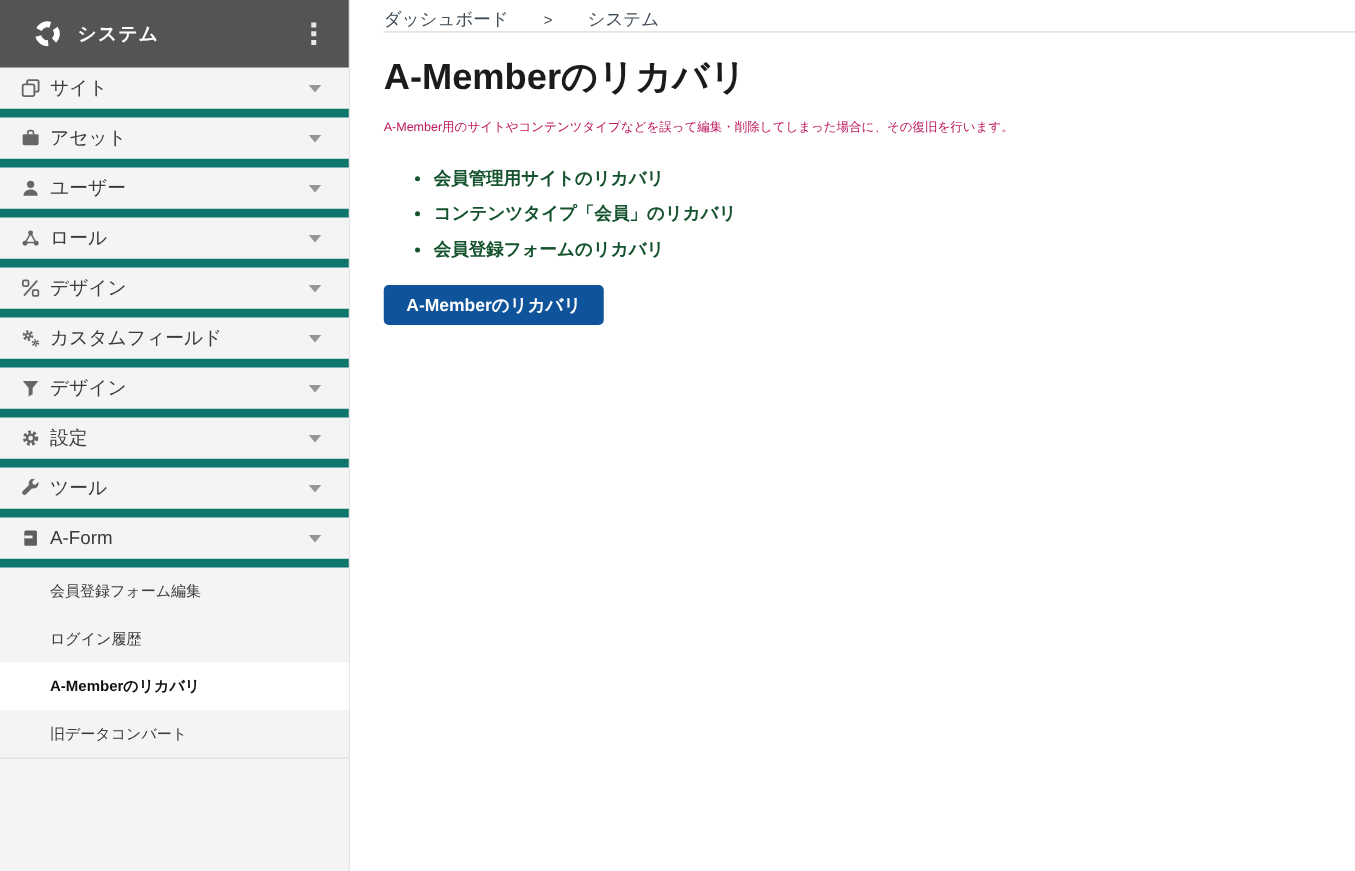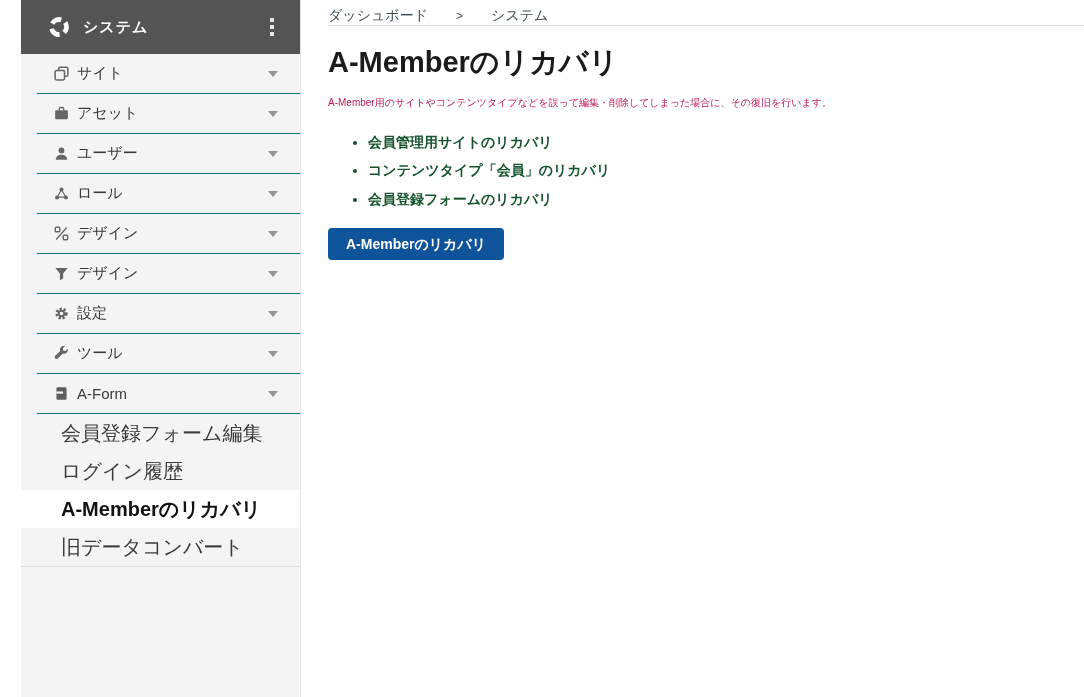--- a/index.html
+++ b/index.html
@@ -2,55 +2,55 @@
 <html><head>
 <meta charset="utf-8">
 <style>
   * { box-sizing: border-box; }
   html, body { margin: 0; padding: 0; }
   body {
     width: 1084px; height: 697px; overflow: hidden;
     font-family: "Liberation Sans", "DejaVu Sans", sans-serif;
     background: #fff; color: #333;
   }
-  .app { display: flex; width: 1084px; height: 697px; padding-left: 21px; }
+  .app { display: flex; width: 1084px; height: 697px; }
 
   
   .sidebar {
     width: 280px; flex: 0 0 280px; background: #f4f4f4;
     border-right: 1px solid #e4e4e4; display: flex; flex-direction: column;
   }
   .sidebar-header {
     height: 54px; background: #545454; color: #fff;
     display: flex; align-items: center; padding: 0 20px 0 26px; flex: 0 0 54px;
   }
   .logo { width: 24px; height: 24px; margin-right: 12px; flex: 0 0 24px; }
   .app-title { font-size: 15px; font-weight: bold; flex: 1; letter-spacing: 1px; }
   .kebab { display: flex; flex-direction: column; gap: 3px; padding: 4px 6px; cursor: pointer; }
   .kebab i { display: block; width: 4px; height: 4px; background: #e8e8e8; }
 
   .nav { list-style: none; margin: 0; padding: 0; }
   .nav-item {
     height: 40px; display: flex; align-items: center;
-    padding: 0 18px 0 16px; border-bottom: 1px solid #0f766e;
-    font-size: 15px; color: #3a3a3a; cursor: pointer; margin-left: 16px;
+    padding: 0 18px 0 16px; border-bottom: 7px solid #0f766e;
+    font-size: 15px; color: #3a3a3a; cursor: pointer;
   }
   .nav-item .nicon { width: 16px; height: 16px; margin-right: 8px; flex: 0 0 16px; display: flex; align-items: center; justify-content: center; }
   .nav-item .nlabel { flex: 1; }
   .chev {
     width: 0; height: 0; margin-right: 4px;
     border-left: 5px solid transparent; border-right: 5px solid transparent;
     border-top: 6px solid #969696;
   }
   .chev.up { border-top: none; border-bottom: 6px solid #969696; }
 
   .nav-sub { list-style: none; margin: 0; padding: 0; border-bottom: 1px solid #dedede; }
   .nav-sub li {
     height: 38px; display: flex; align-items: center;
-    padding-left: 40px; font-size: 20px; color: #3a3a3a; cursor: pointer;
+    padding-left: 40px; font-size: 12px; color: #3a3a3a; cursor: pointer;
   }
   .nav-sub li.active { background: #ffffff; font-weight: bold; color: #121212; }
 
   
   .main { flex: 1; background: #fff; padding: 0 0 0 27px; overflow: hidden; }
   .breadcrumb {
     display: flex; align-items: center; gap: 28px;
     padding-top: 12px; font-size: 14px; color: #3e4a56; height: 19px;
   }
   .breadcrumb .bc-link { cursor: pointer; }
@@ -137,20 +137,34 @@
               <rect x="1.4" y="1.4" width="4.8" height="4.8" rx="1" fill="none" stroke="#666" stroke-width="1.5"></rect>
               <rect x="9.8" y="9.8" width="4.8" height="4.8" rx="1" fill="none" stroke="#666" stroke-width="1.5"></rect>
             </svg>
         </span>
         <span class="nlabel">デザイン</span>
         <span class="chev"></span>
       </li>
       <li class="nav-item">
         <span class="nicon">
           <svg viewBox="0 0 16 16" width="15" height="15">
+              <g fill="none" stroke="#666">
+                <circle cx="5.8" cy="5.8" r="3.3" stroke-width="2.6" stroke-dasharray="1.8 1.6"></circle>
+                <circle cx="5.8" cy="5.8" r="1.7" stroke-width="1.5"></circle>
+                <circle cx="12.1" cy="12.1" r="2.2" stroke-width="2" stroke-dasharray="1.2 1.1"></circle>
+                <circle cx="12.1" cy="12.1" r="1" stroke-width="1.1"></circle>
+              </g>
+            </svg>
+        </span>
+        <span class="nlabel">カスタムフィールド</span>
+        <span class="chev"></span>
+      </li>
+      <li class="nav-item">
+        <span class="nicon">
+          <svg viewBox="0 0 16 16" width="15" height="15">
               <path d="M1.4 2h13.2L9.7 7.9v5.3l-3.4 1.9V7.9z" fill="#666"></path>
             </svg>
         </span>
         <span class="nlabel">デザイン</span>
         <span class="chev"></span>
       </li>
       <li class="nav-item">
         <span class="nicon">
           <svg viewBox="0 0 16 16" width="15" height="15">
               <circle cx="8" cy="8" r="4.9" fill="none" stroke="#666" stroke-width="3.2" stroke-dasharray="2.3 1.8"></circle>

